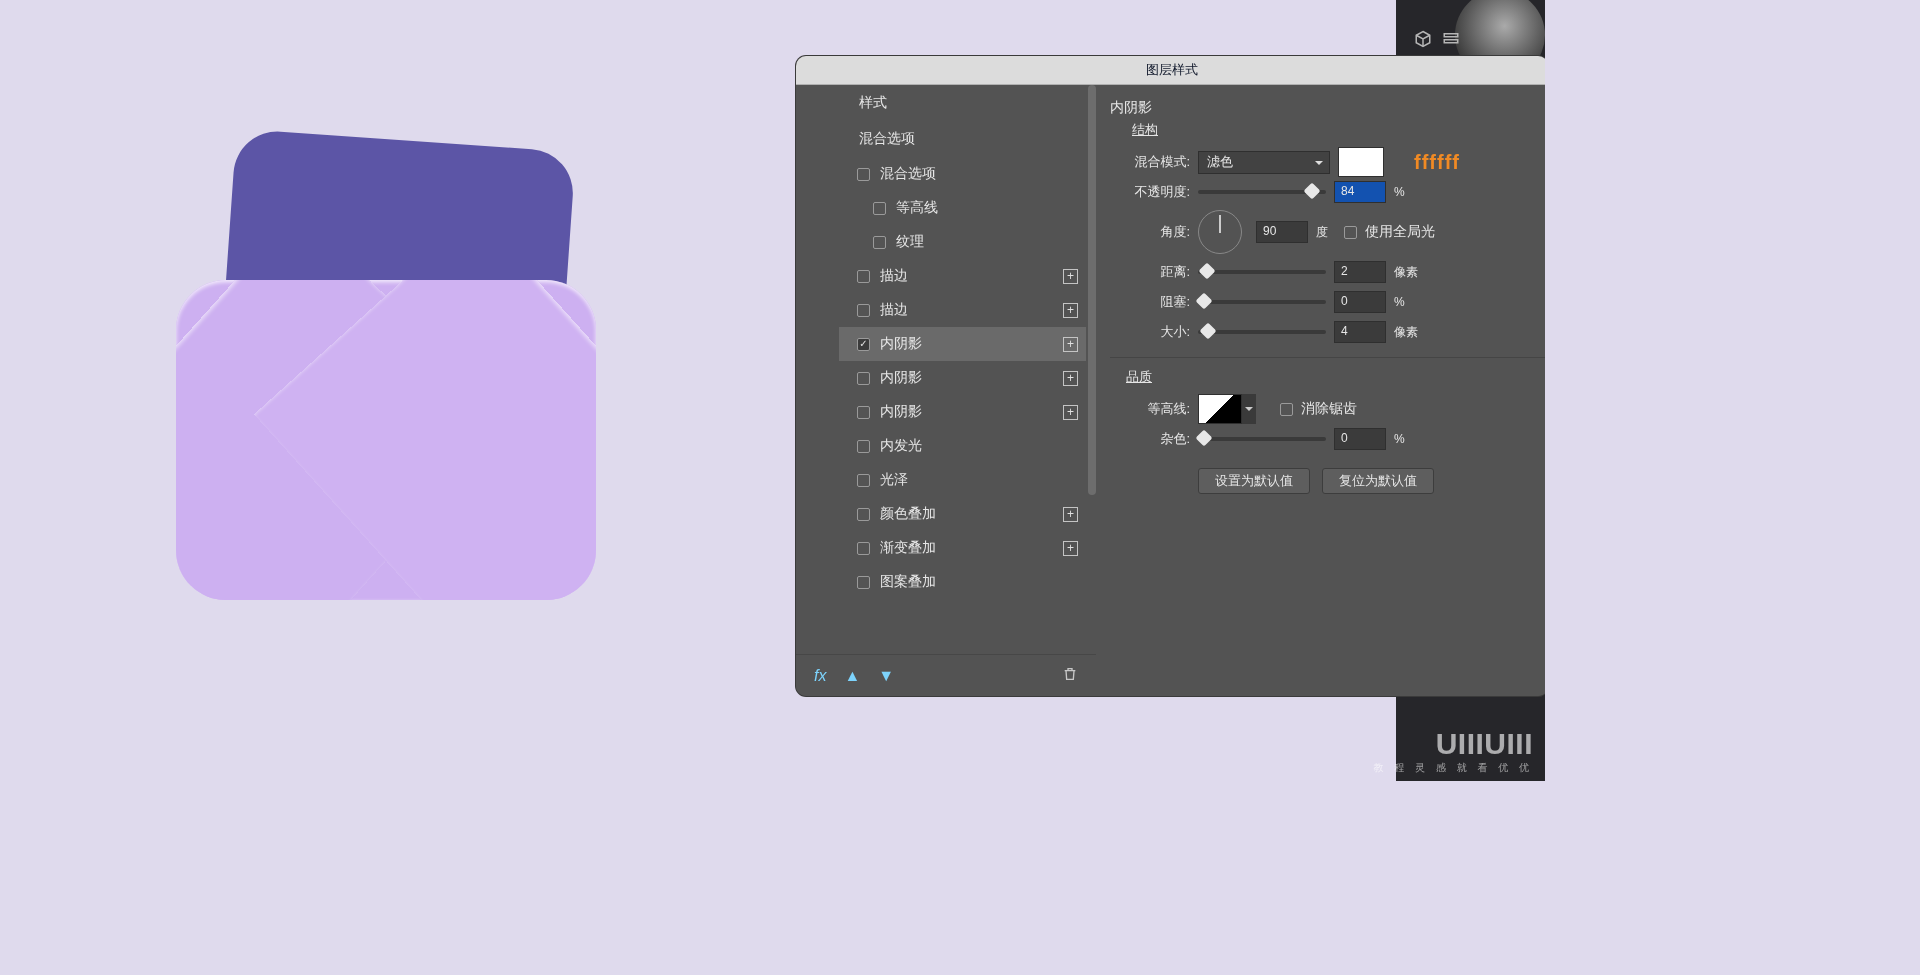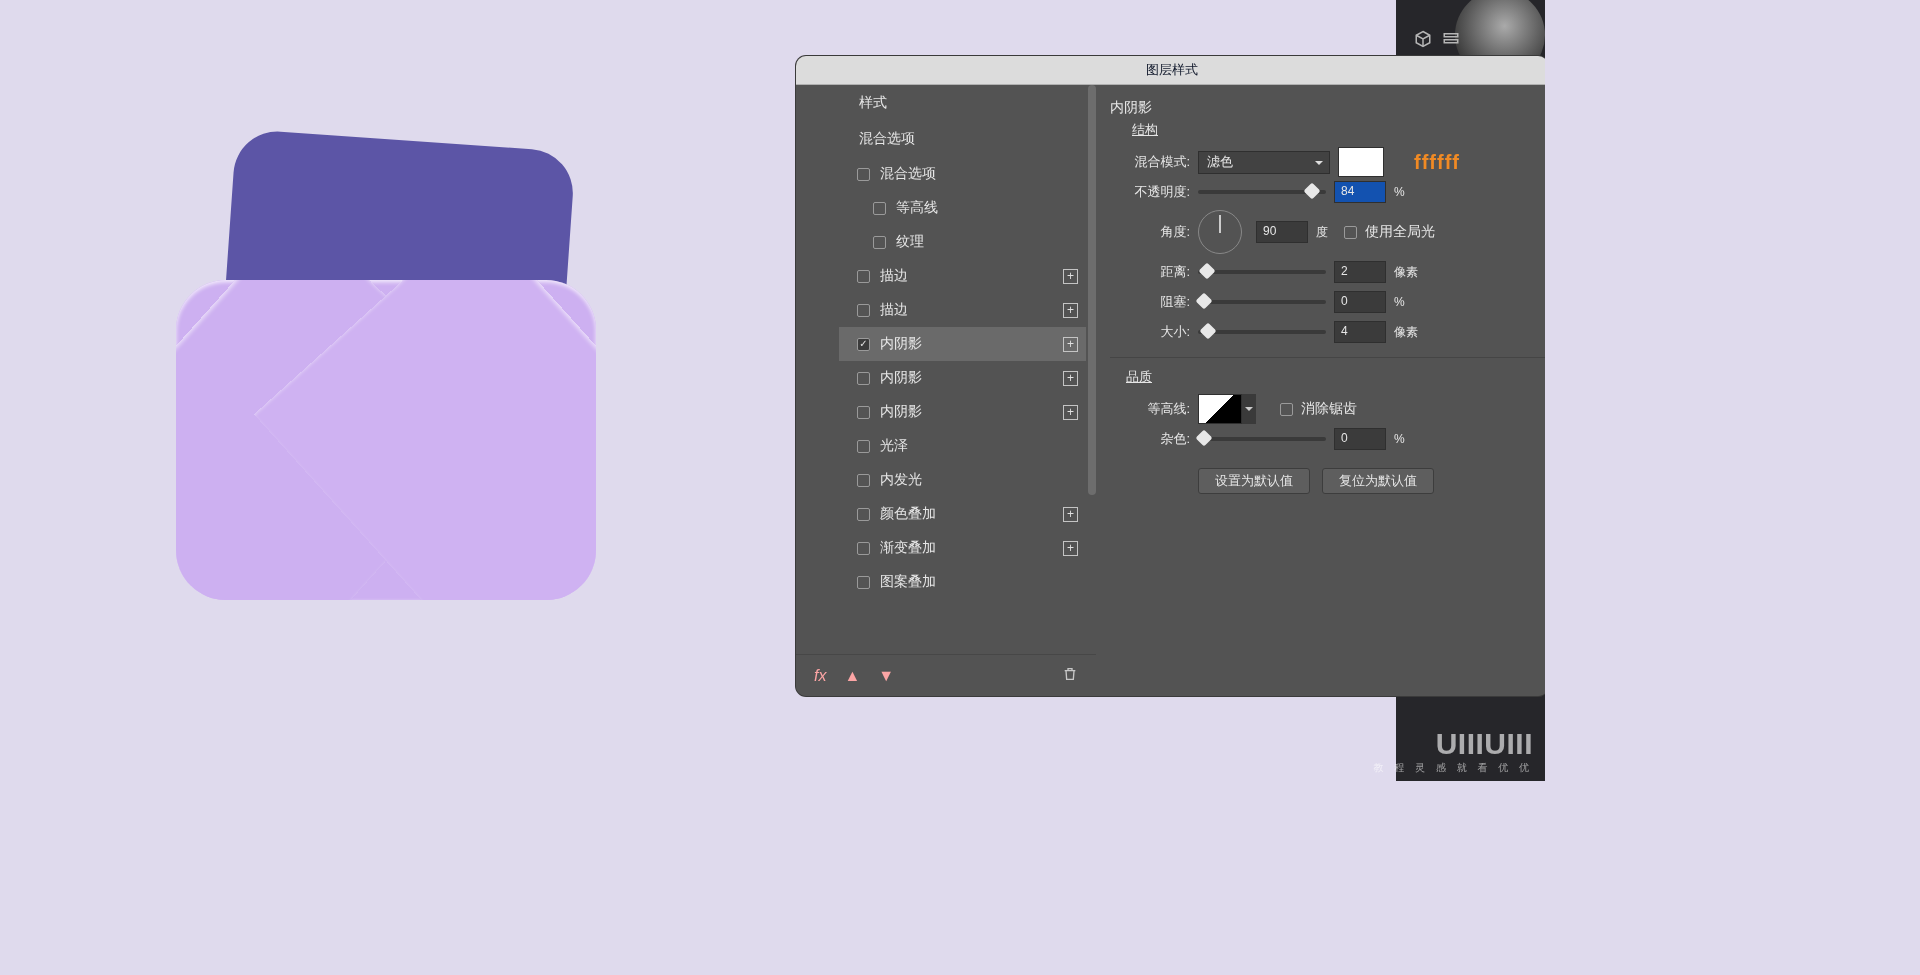--- a/index.html
+++ b/index.html
@@ -28,21 +28,21 @@
   .styles-scroll { flex: 1; position: relative; padding-right: 10px; margin-left: 43px; }
   .scrollbar { position: absolute; right: 0; top: 0; width: 8px; height: 72%; background: #6d6d6d; border-radius: 4px; }
   .sec-head { padding: 9px 20px; color: #e6e6e6; font-size: 14px; }
   .style-row { display: flex; align-items: center; height: 34px; padding: 0 8px 0 18px; color: #e6e6e6; font-size: 14px; gap: 10px; position: relative; }
   .style-row.indent { padding-left: 34px; }
   .style-row.active { background: #6a6a6a; }
   .chk { width: 13px; height: 13px; border: 1px solid #9a9a9a; border-radius: 2px; display: inline-flex; align-items: center; justify-content: center; background: #545454; flex: none; }
   .chk.on { background: #3b3b3b; }
   .chk.on::after { content: "✓"; color: #e0e0e0; font-size: 10px; line-height: 1; }
   .plus { margin-left: auto; width: 15px; height: 15px; border: 1px solid #c4c4c4; display: flex; align-items: center; justify-content: center; color: #e0e0e0; font-size: 12px; line-height: 1; }
-  .left-footer { height: 42px; border-top: 1px solid #474747; display: flex; align-items: center; padding: 0 18px; gap: 18px; color: #fca5a5; }
+  .left-footer { height: 42px; border-top: 1px solid #474747; display: flex; align-items: center; padding: 0 18px; gap: 18px; color: #7dd3fc; }
   .left-footer .spacer { flex: 1; }
   
   .right-col { flex: 1; background: #535353; padding: 14px 0 0 14px; color: #e6e6e6; font-size: 14px; }
   .group-title { font-size: 14px; margin-bottom: 4px; }
   .sub-title { font-size: 13px; margin: 3px 0 8px 22px; text-decoration: underline; }
   .divider { height: 1px; background: #454545; margin: 10px 0 10px 0; }
   .row { display: flex; align-items: center; height: 30px; gap: 8px; }
   .lbl { width: 80px; text-align: right; font-size: 13px; color: #e6e6e6; flex:none; }
   .sel { width: 132px; height: 23px; background: #424242; border: 1px solid #2f2f2f; color: #e6e6e6; display: flex; align-items: center; padding: 0 8px; font-size: 13px; position: relative; }
   .sel::after { content: ""; position: absolute; right: 6px; top: 9px; border: 4px solid transparent; border-top-color: #ddd; }
@@ -134,25 +134,25 @@
               <span>内阴影</span>
               <span class="plus">+</span>
             </div>
             <div class="style-row">
               <span class="chk"></span>
               <span>内阴影</span>
               <span class="plus">+</span>
             </div>
             <div class="style-row">
               <span class="chk"></span>
+              <span>内发光</span>
+            </div>
+            <div class="style-row">
+              <span class="chk"></span>
               <span>光泽</span>
-            </div>
-            <div class="style-row">
-              <span class="chk"></span>
-              <span>内发光</span>
             </div>
             <div class="style-row">
               <span class="chk"></span>
               <span>颜色叠加</span>
               <span class="plus">+</span>
             </div>
             <div class="style-row">
               <span class="chk"></span>
               <span>渐变叠加</span>
               <span class="plus">+</span>

